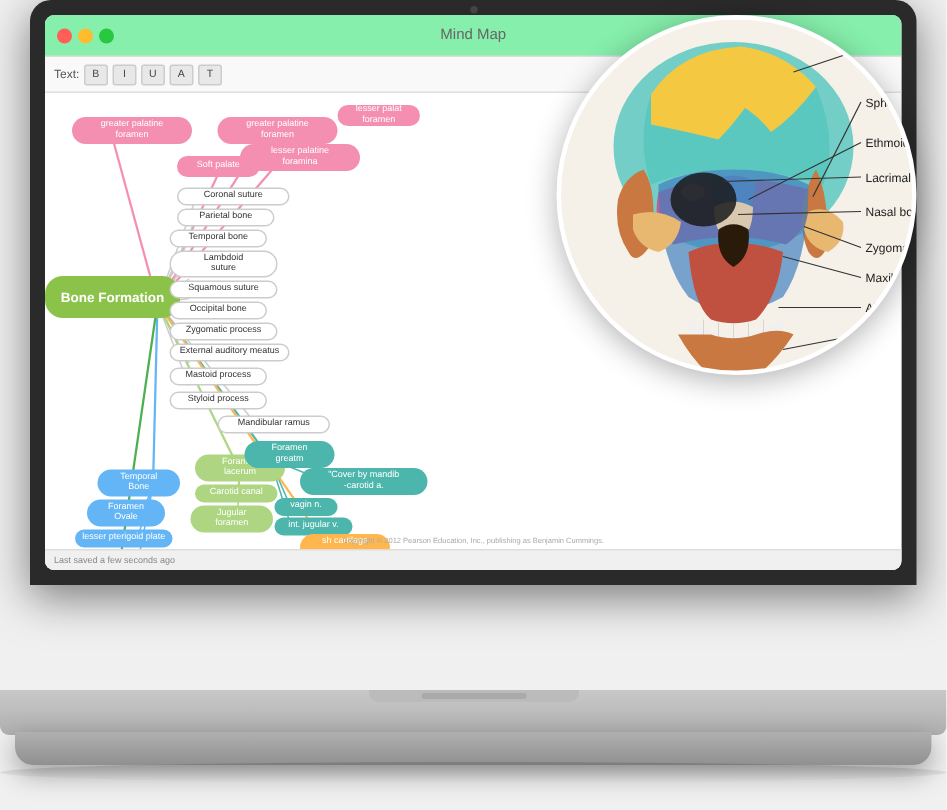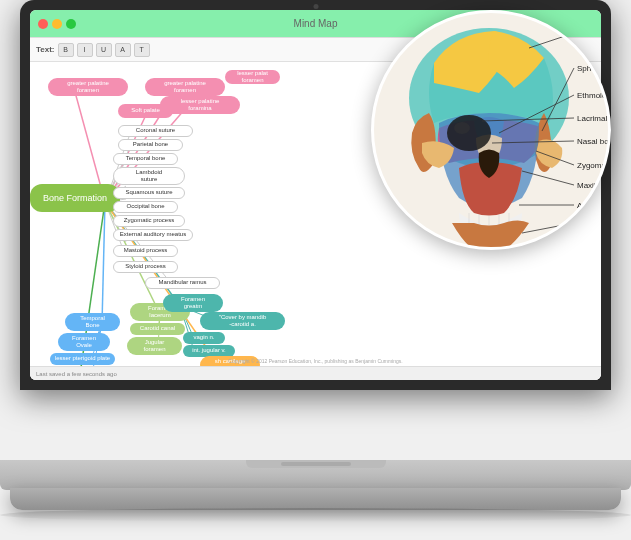--- a/index.html
+++ b/index.html
@@ -88,21 +88,20 @@
       display: flex;
       align-items: center;
       padding: 0 6px;
       gap: 3px;
     }
 
     .toolbar-label {
       font-size: 8px;
       color: #555;
       margin-right: 0;
-      font-weight: bold;
     }
 
     .toolbar-btn {
       width: 16px; height: 14px;
       background: #e8e8e8;
       border: 1px solid #ccc;
       border-radius: 2px;
       font-size: 7px;
       display: flex;
       align-items: center;
@@ -161,21 +160,21 @@
     }
     .node-white {
       background: #fff;
       color: #333;
       border: 1px solid #ccc;
     }
     .node-bone-formation {
       background: #8bc34a;
       color: #fff;
       font-size: 9px;
-      font-weight: normal;
+      font-weight: bold;
       padding: 4px 8px;
     }
 
     
     .zoom-circle {
       position: absolute;
       top: 10px;
       right: 20px;
       width: 240px;
       height: 240px;

